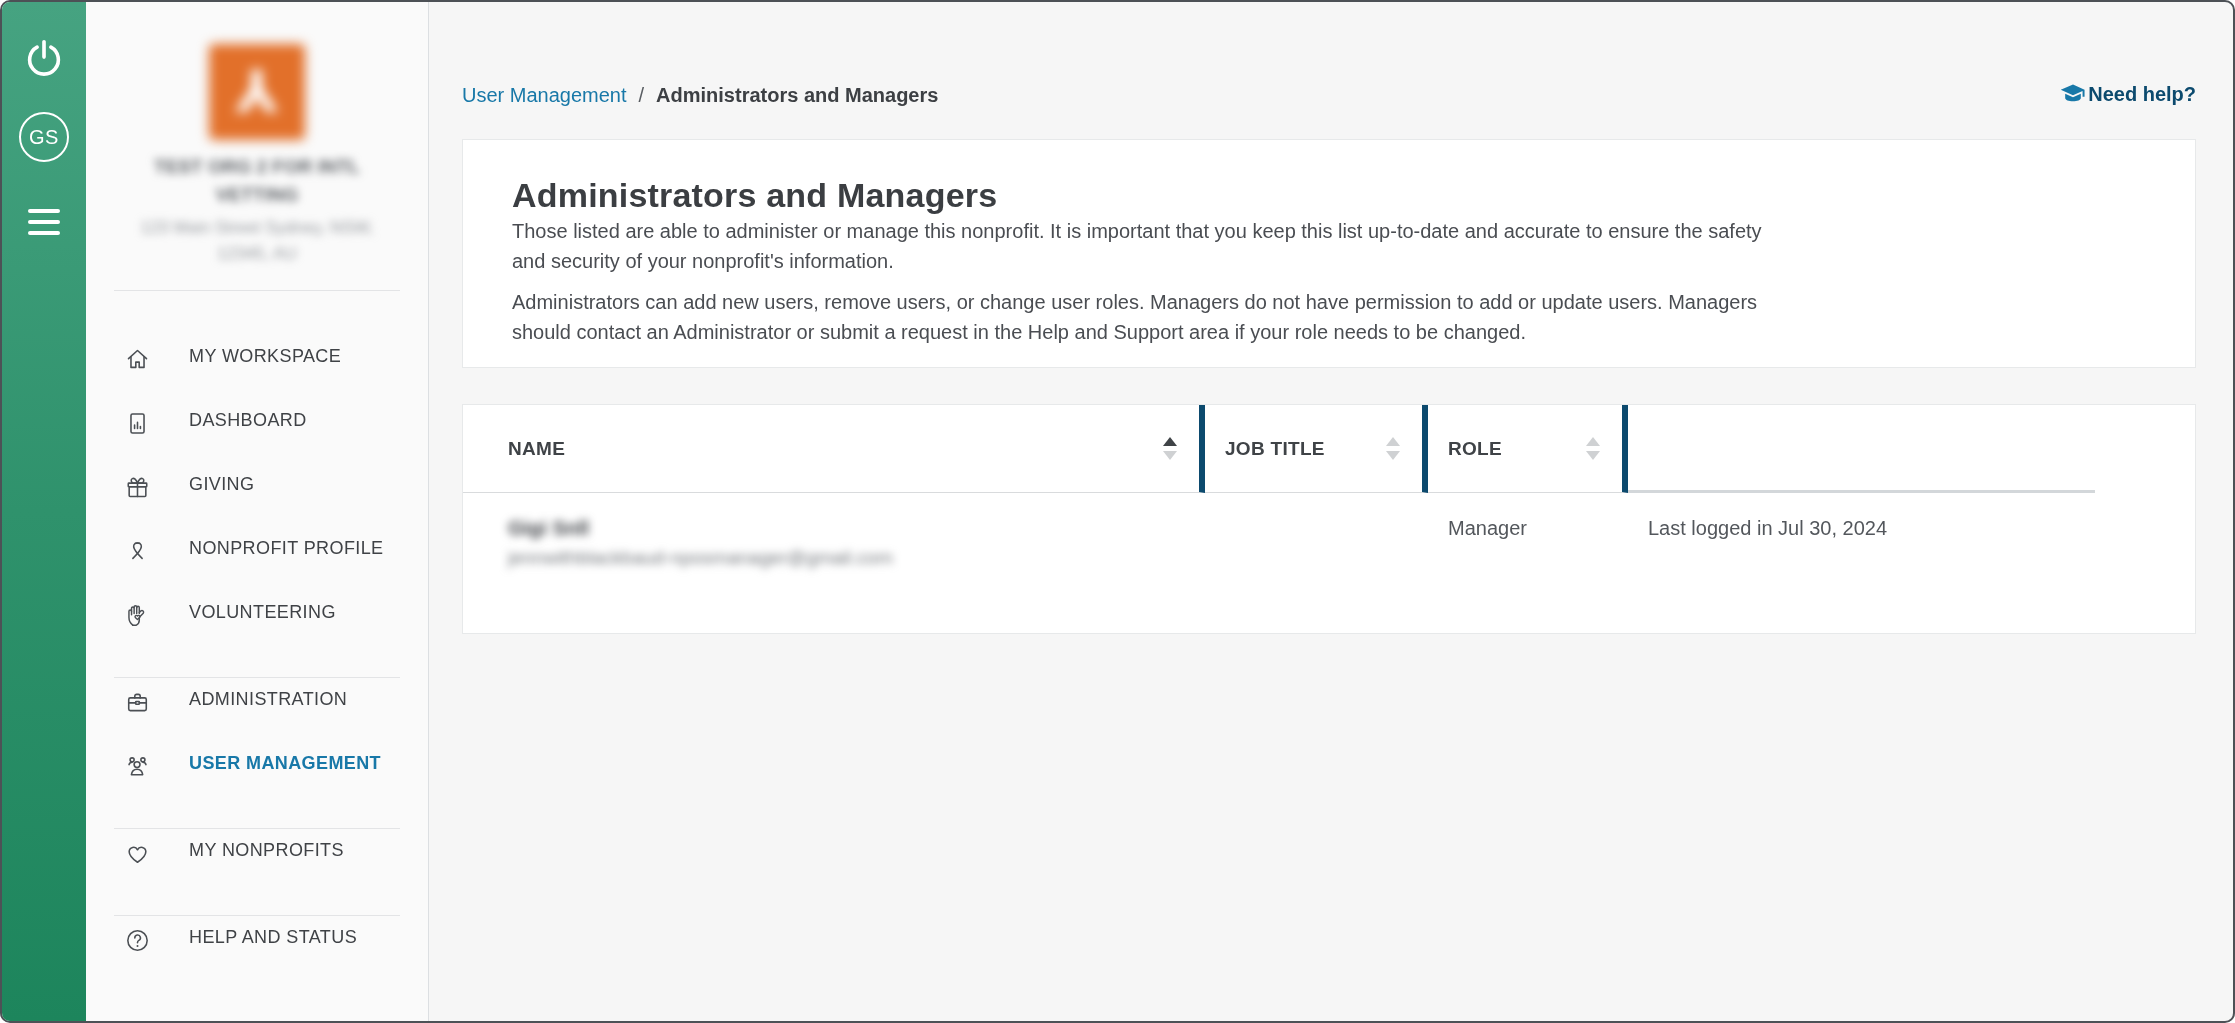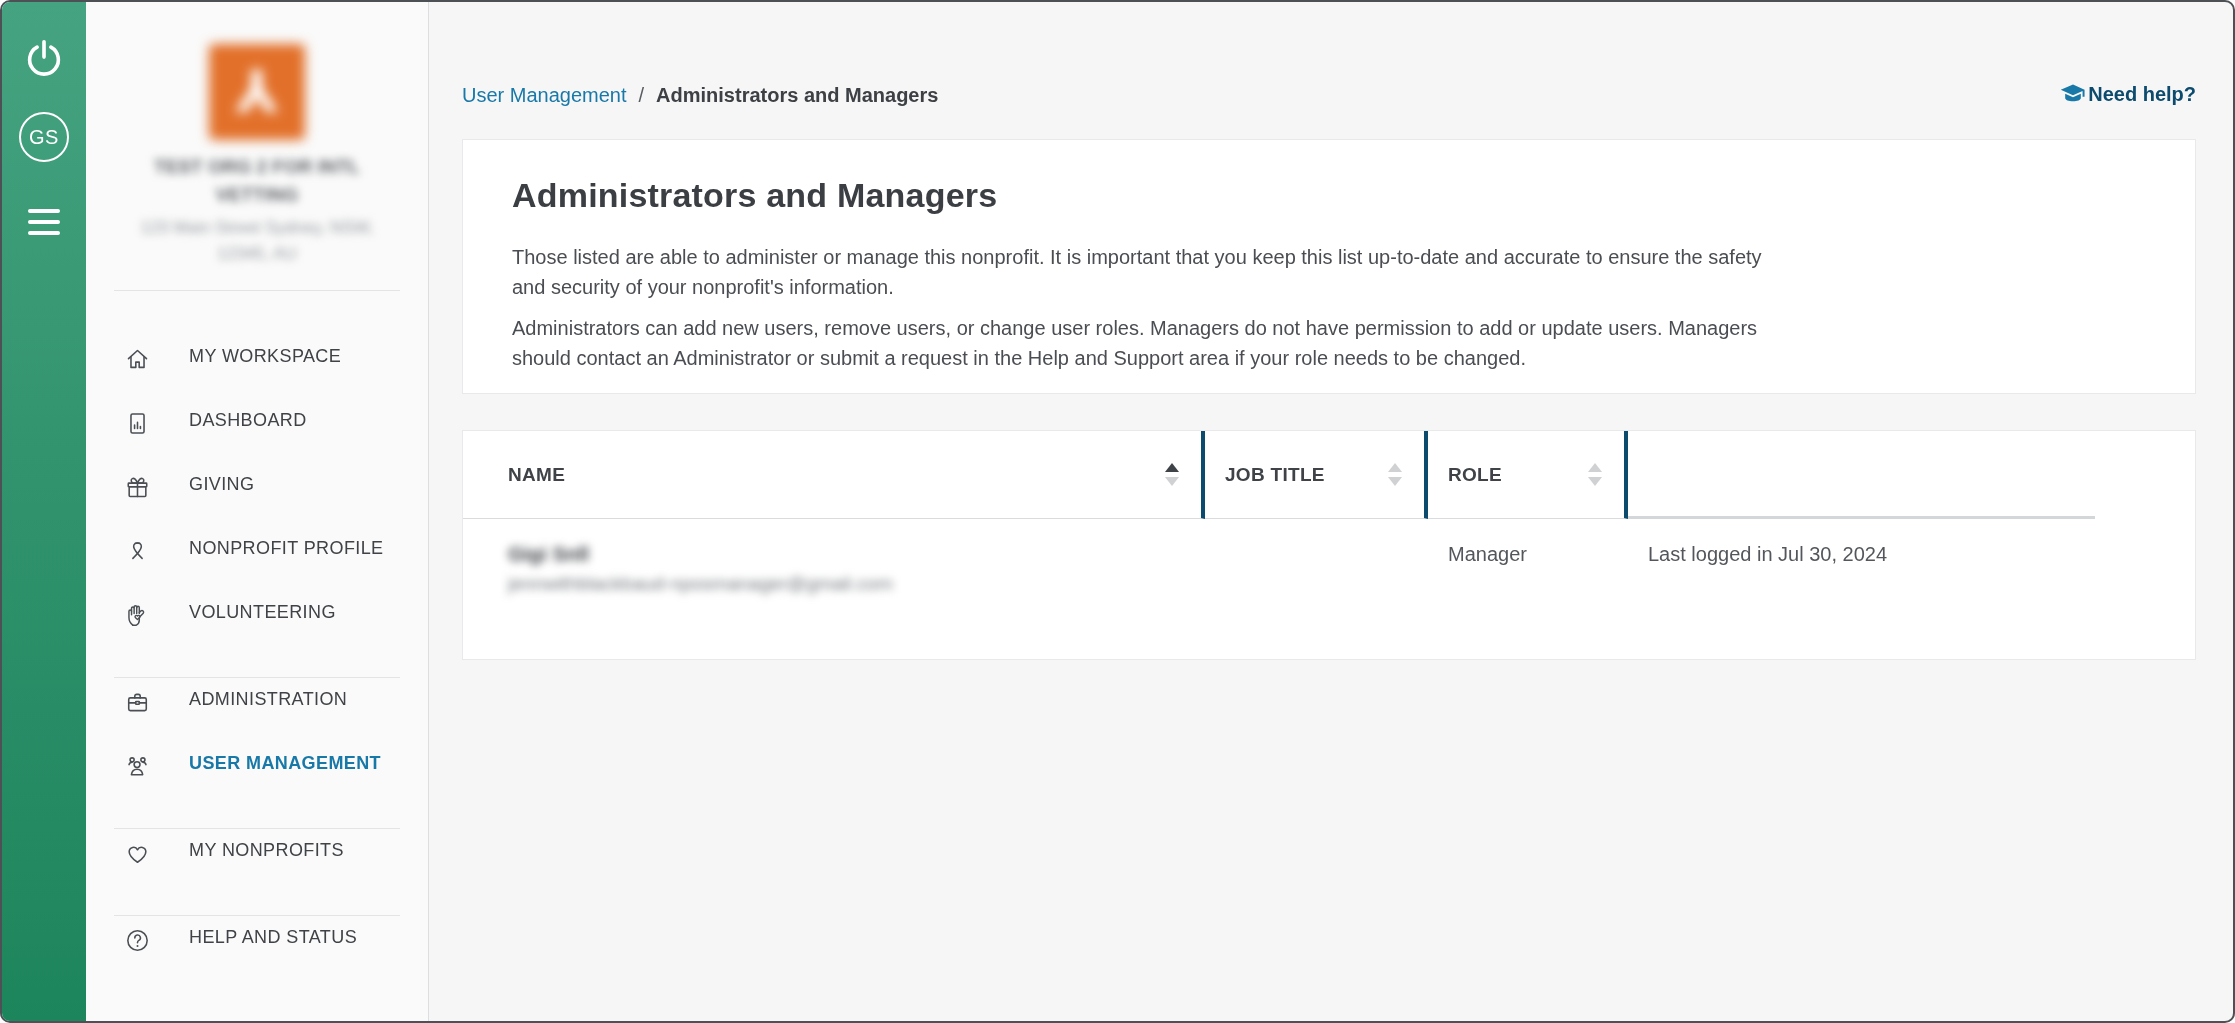--- a/index.html
+++ b/index.html
@@ -84,33 +84,33 @@
   .help-link {
     display: flex; align-items: flex-start; gap: 1px;
     color: #0c4a6e; font-size: 20px; font-weight: bold; cursor: pointer; text-decoration: none;
   }
 
   .card {
     background: #ffffff; border: 1px solid #e7e9ea;
   }
   .card.intro { margin-top: 29px; padding: 34px 48px 20px 49px; }
   .intro h1 { font-size: 34px; line-height: 42px; color: #3b3e42; letter-spacing: .2px; }
-  .intro p { margin-top: 26px; font-size: 20px; line-height: 30px; color: #4a4d52; max-width: 1256px; }
+  .intro p { margin-top: 0; font-size: 20px; line-height: 30px; color: #4a4d52; max-width: 1256px; }
   .intro p + p { margin-top: 11px; }
 
   .card.tablecard { margin-top: 36px; }
   .tgrid { display: grid; grid-template-columns: 742px 223px 200px 467px 1fr; }
   .th {
     height: 88px; display: flex; align-items: center;
     font-size: 19px; font-weight: bold; color: #3f4347; letter-spacing: .3px;
     padding-left: 20px; border-bottom: 1px solid #d9dbdd;
     cursor: pointer; position: relative;
   }
   .th.first { padding-left: 45px; }
-  .th.bordered { border-right: 4px solid #0c4a6e; justify-content: space-between; }
+  .th.bordered { border-right: 6px solid #0c4a6e; justify-content: space-between; }
   .th.empty { cursor: default; border-bottom: 3px solid #d3d7da; }
   .sort { margin-left: auto; margin-right: 22px; display: flex; flex-direction: column; gap: 5px; }
   .tri-up { width: 0; height: 0; border-left: 7px solid transparent; border-right: 7px solid transparent; border-bottom: 9px solid #cfd1d3; }
   .tri-down { width: 0; height: 0; border-left: 7px solid transparent; border-right: 7px solid transparent; border-top: 9px solid #cfd1d3; }
   .sort.asc .tri-up { border-bottom-color: #3f4347; }
 
   .trow { min-height: 140px; }
   .td { padding-top: 24px; padding-left: 20px; padding-bottom: 30px; font-size: 20px; color: #53575c; }
   .td.first { padding-left: 45px; }
   .cell-name { font-size: 20px; font-weight: bold; color: #3e4146; filter: blur(4px); }

